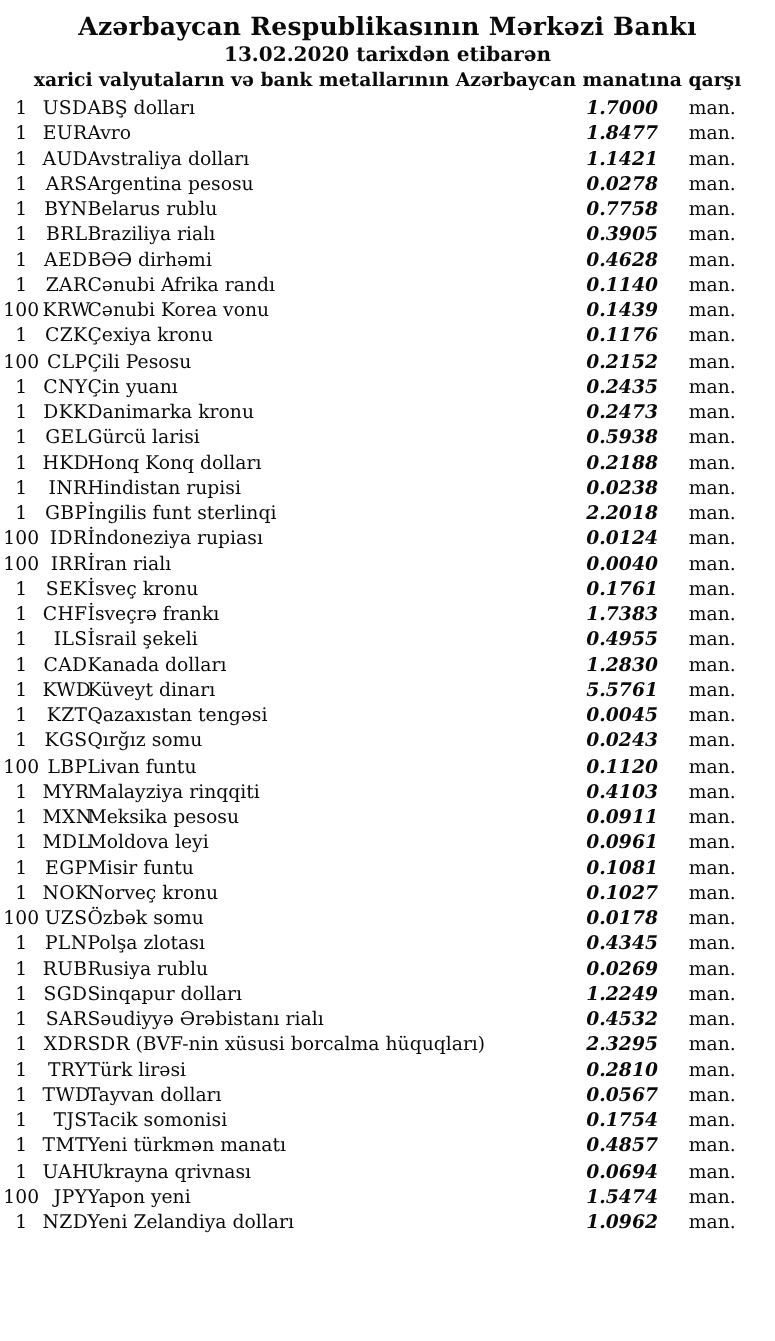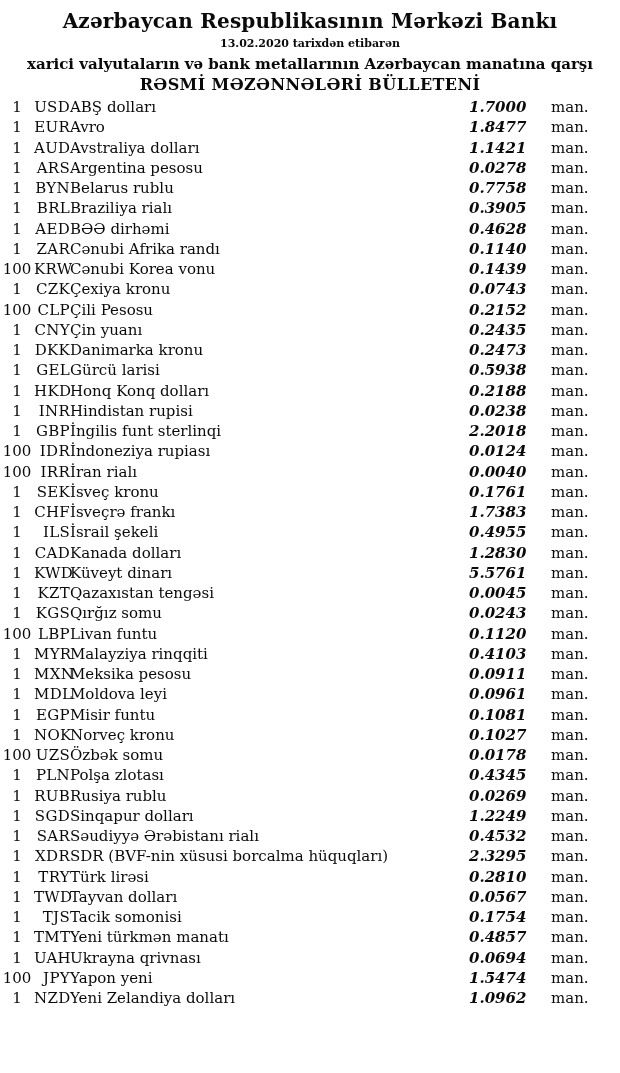--- a/index.html
+++ b/index.html
@@ -4,21 +4,21 @@
 <style>
   html, body { margin: 0; padding: 0; }
   body {
     width: 620px; height: 1073px;
     background: #ffffff; color: #0a0a0a;
     font-family: "DejaVu Serif", "Liberation Serif", serif;
   }
   .page { width: 620px; height: 1073px; overflow: hidden; }
   .doc-header { text-align: center; padding-top: 8px; }
   .bank-name { font-size: 20px; font-weight: bold; line-height: 26px; letter-spacing: 0.2px; }
-  .date-line { font-size: 11px; font-weight: bold; line-height: 20px; }
+  .date-line { font-size: 16px; font-weight: bold; line-height: 20px; }
   .subject-line { font-size: 15px; font-weight: bold; line-height: 20px; }
   .bulletin-line { font-size: 16px; font-weight: bold; line-height: 21px; letter-spacing: 0.4px; }
   .section-title { text-align: center; font-size: 15px; font-weight: bold; margin-top: 35px; height: 20px; line-height: 20px; }
   table.rates { width: 620px; border-collapse: collapse; table-layout: fixed; margin-top: 2px; }
   table.rates td {
     box-sizing: border-box;
     padding: 0;
     height: 20.25px; line-height: 20.25px;
     font-size: 15px;
     white-space: nowrap; overflow: visible;
@@ -31,21 +31,20 @@
   td.unit { width: 69px;  padding-left: 11px; text-align: left; margin-left: 32px; }
 </style>
 </head>
 <body>
 
 <div class="page">
   <header class="doc-header">
     <div class="bank-name">Azərbaycan Respublikasının Mərkəzi Bankı</div>
     <div class="date-line">13.02.2020 tarixdən etibarən</div>
     <div class="subject-line">xarici valyutaların və bank metallarının Azərbaycan manatına qarşı</div>
-    <div class="bulletin-line">RƏSMİ MƏZƏNNƏLƏRİ BÜLLETENİ</div>
   </header>
 
 
   <table class="rates">
     <tbody id="rates-body">
     <tr>
       <td class="qty">1</td>
       <td class="code">USD</td>
       <td class="name">ABŞ dolları</td>
       <td class="rate">1.7000</td>
@@ -113,21 +112,21 @@
       <td class="code">KRW</td>
       <td class="name">Cənubi Korea vonu</td>
       <td class="rate">0.1439</td>
       <td class="unit">man.</td>
     </tr>
 
     <tr>
       <td class="qty">1</td>
       <td class="code">CZK</td>
       <td class="name">Çexiya kronu</td>
-      <td class="rate">0.0743</td>
+      <td class="rate">0.1176</td>
       <td class="unit">man.</td>
     </tr>
 
     <tr>
       <td class="qty">100</td>
       <td class="code">CLP</td>
       <td class="name">Çili Pesosu</td>
       <td class="rate">0.2152</td>
       <td class="unit">man.</td>
     </tr>

